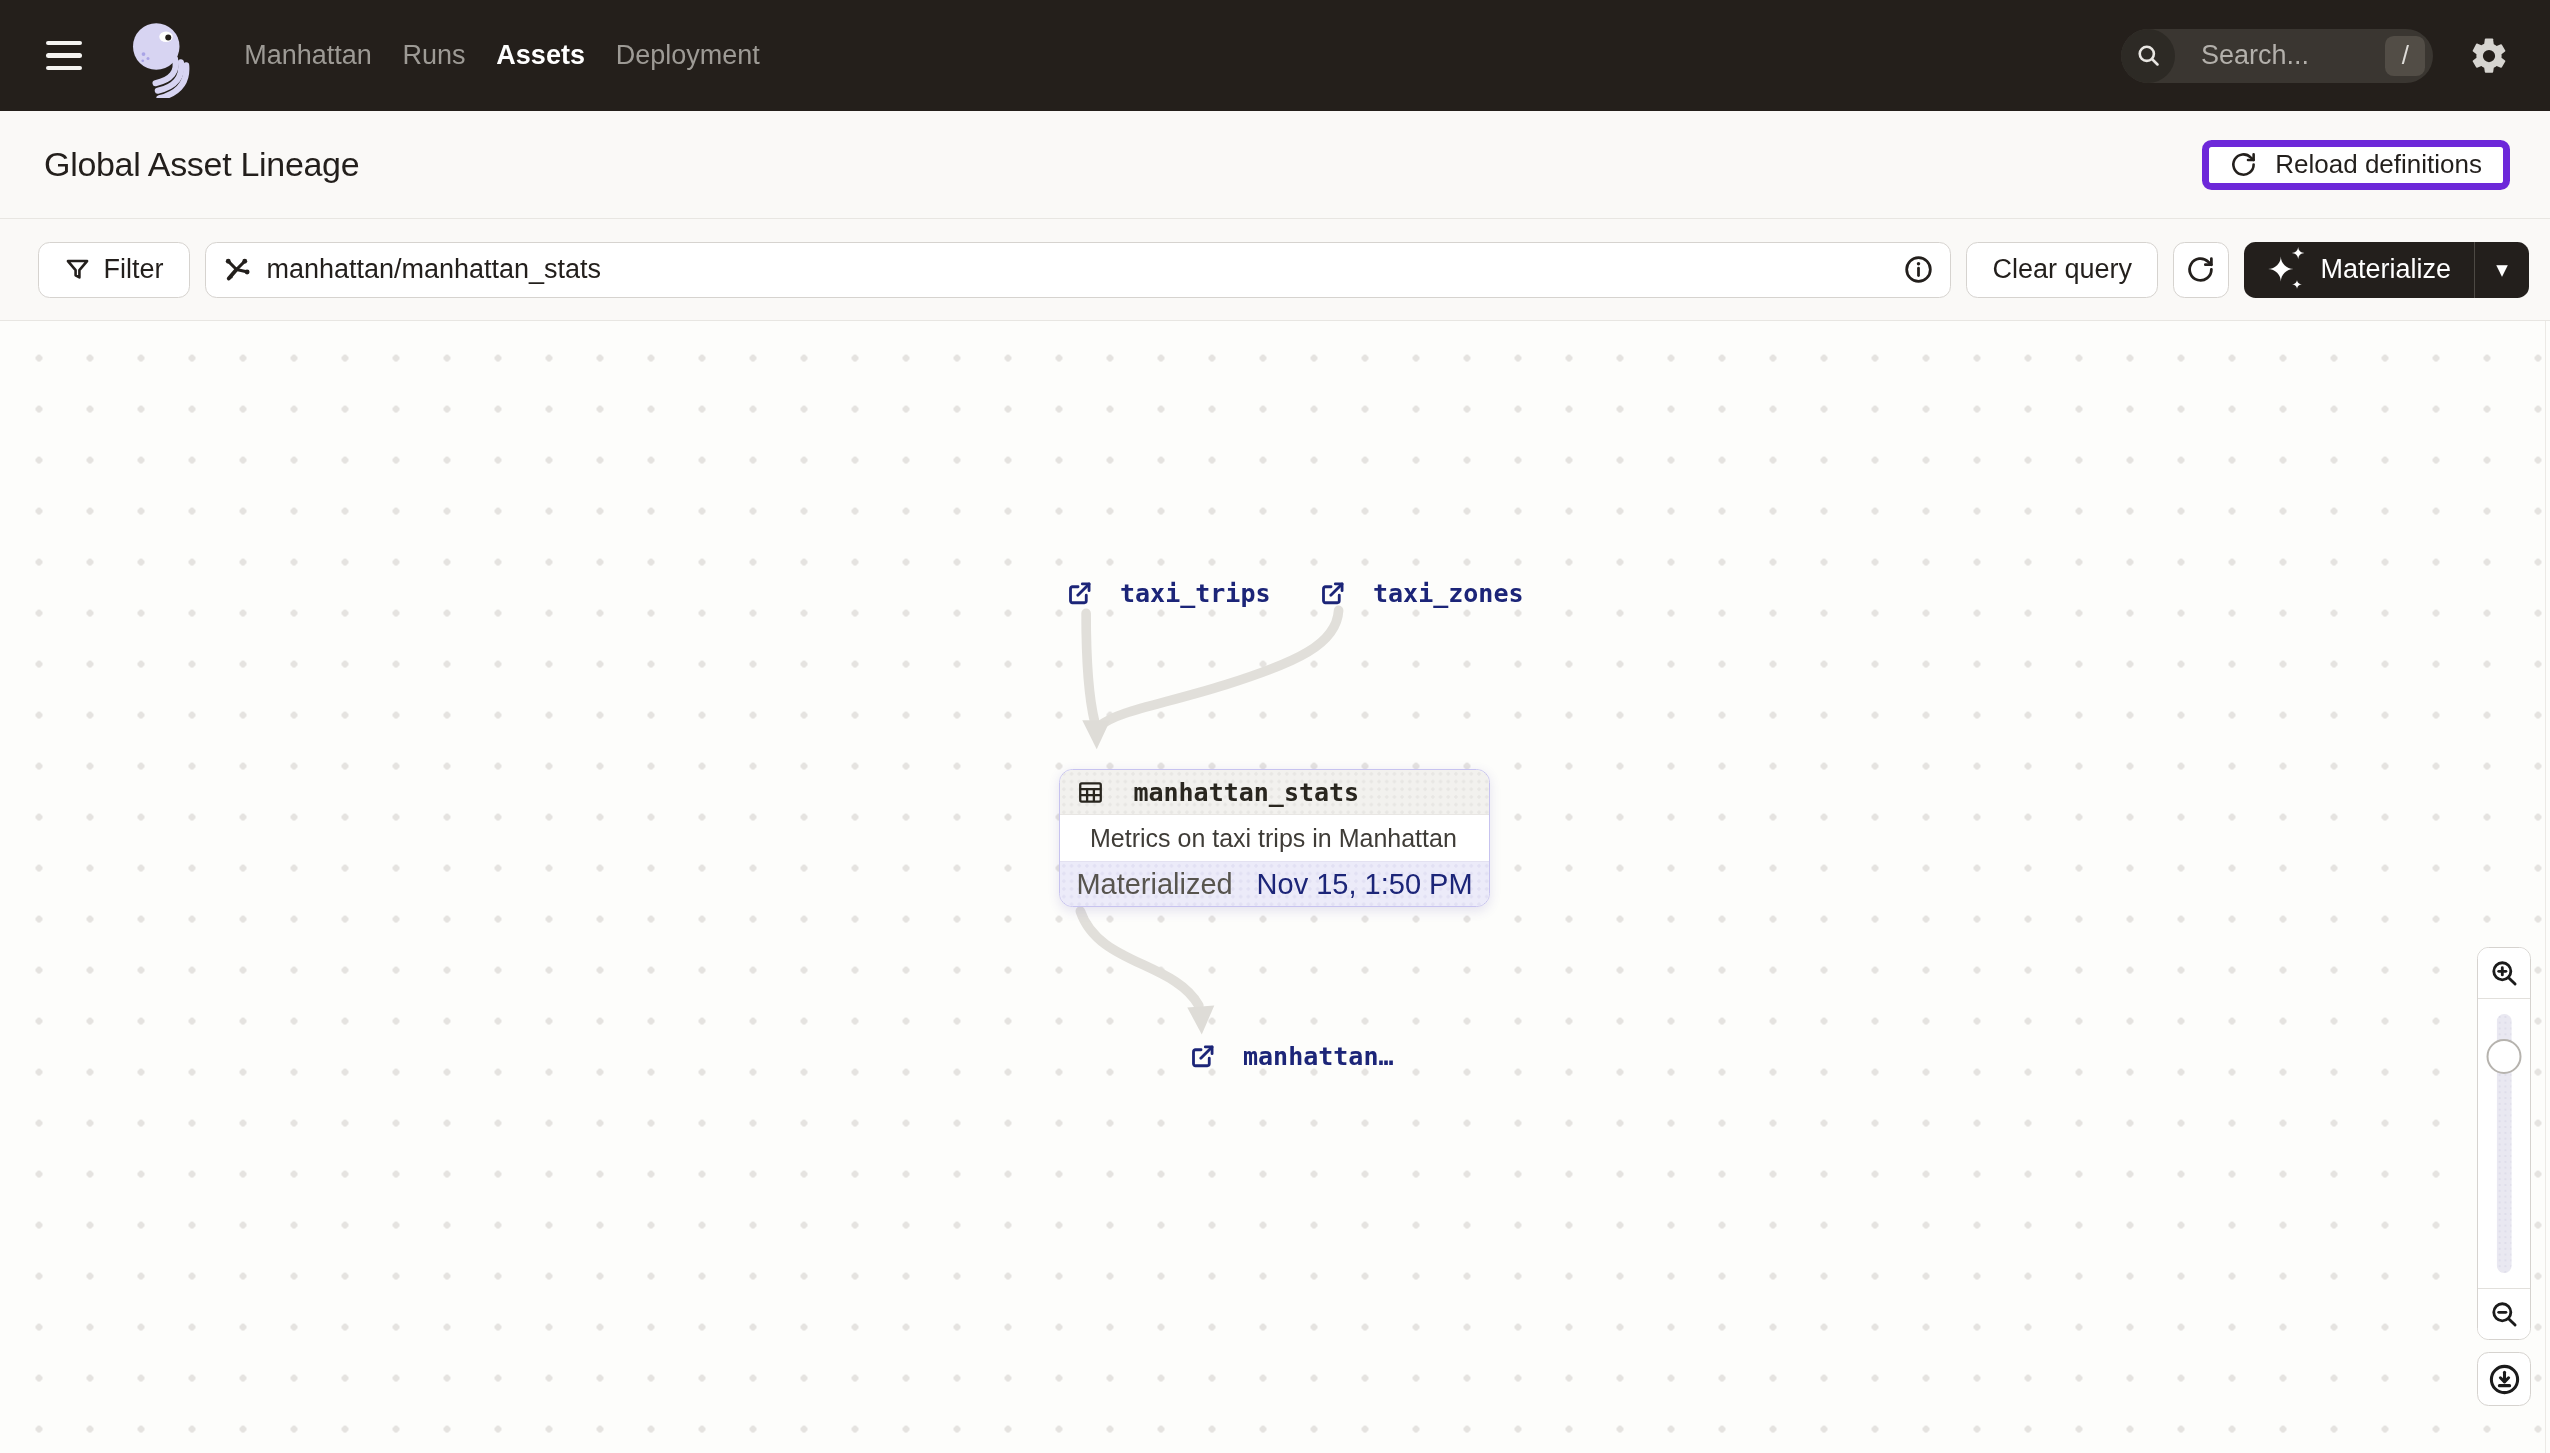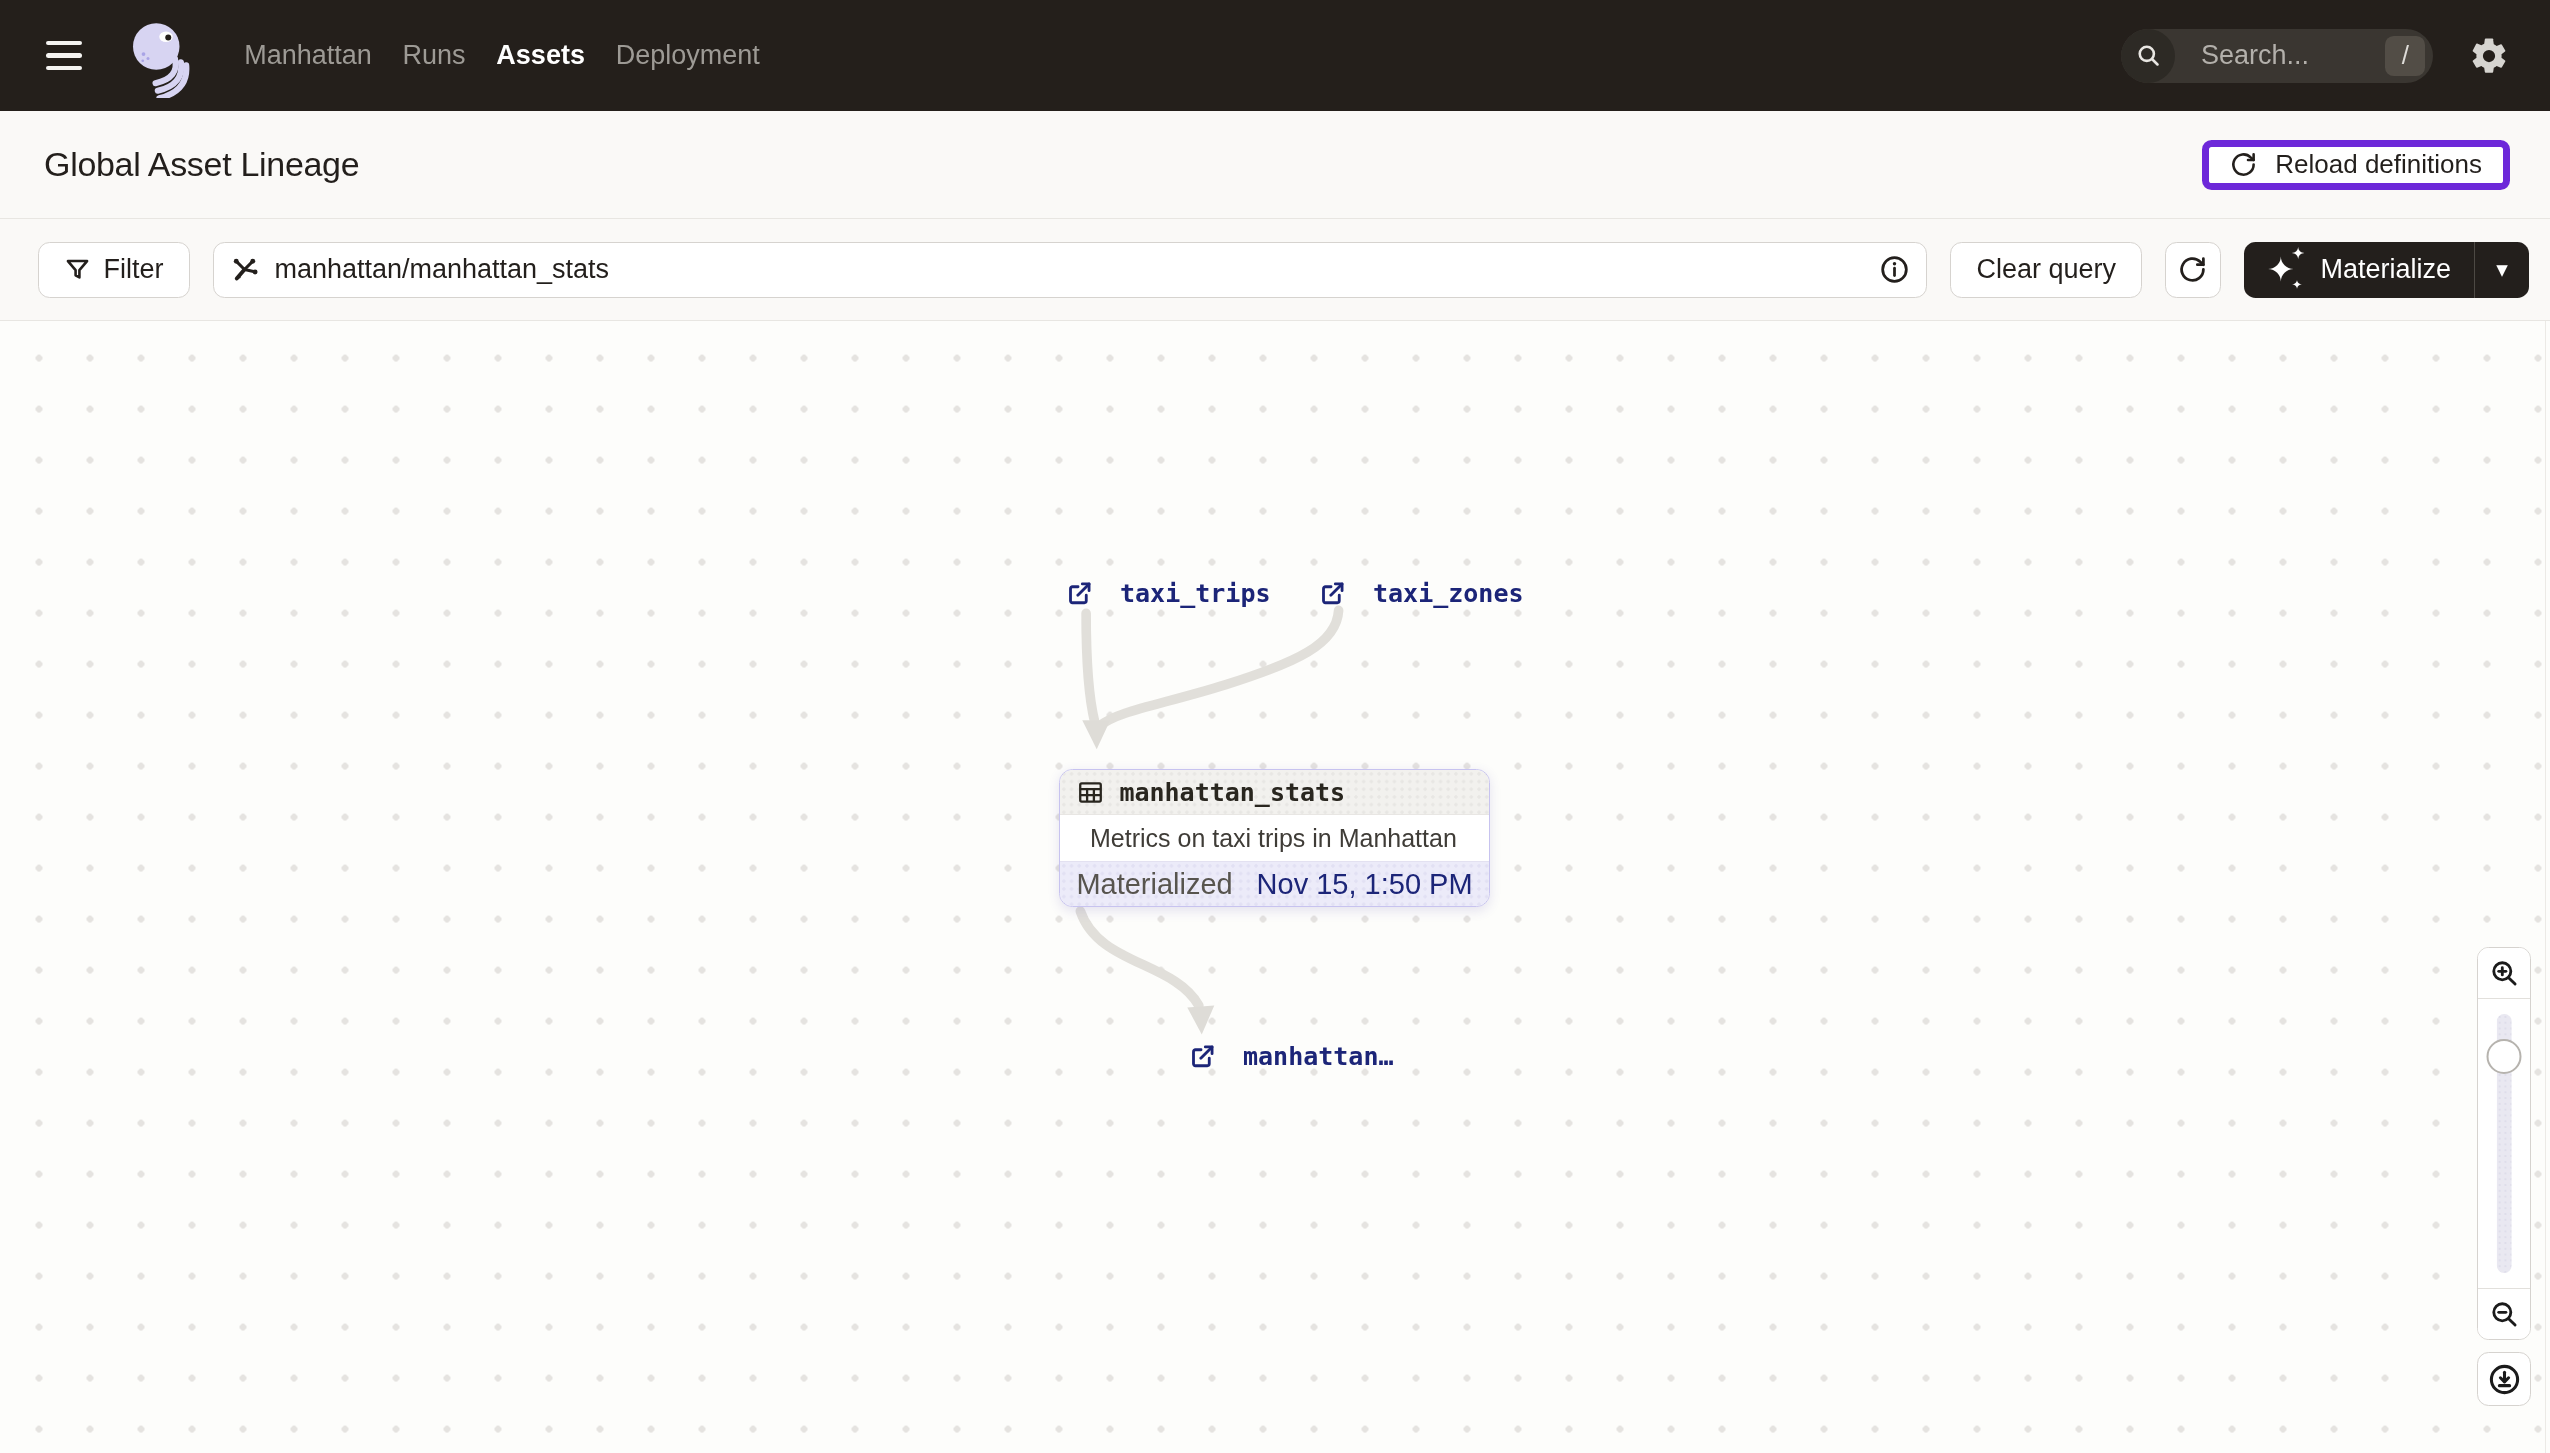--- a/index.html
+++ b/index.html
@@ -56,21 +56,21 @@
   .reload-btn {
     margin-left:auto; height:50px; background:#fff; border:7px solid #6d28d9;
     border-radius:9.6px; display:flex; align-items:center; gap:18px; padding:0 21px;
     font-size:26px; color:#231f1c; cursor:pointer; font-family:inherit;
   }
 
   
   .toolbar {
     position:absolute; top:219px; left:0; right:0; height:102px;
     background:#faf9f7; border-bottom:1px solid #e8e6e2;
-    display:flex; align-items:center; gap:23px; padding:0 21px 0 38px;
+    display:flex; align-items:center; gap:15px; padding:0 21px 0 38px;
   }
   .btn {
     height:56px; background:#fff; border:1px solid #d6d3cf; border-radius:11.6px;
     display:flex; align-items:center; gap:12.5px; padding:0 25px;
     font-size:27px; color:#231f1c; cursor:pointer; font-family:inherit; flex:none;
   }
   .query-wrap {
     flex:1; height:56px; background:#fff; border:1px solid #d6d3cf; border-radius:11.6px;
     display:flex; align-items:center; gap:14.5px; padding:0 15.4px;
   }
@@ -112,21 +112,21 @@
 
   .asset-card {
     position:absolute; left:1059px; top:448px; width:431px;
     border:1.9px solid #c7c3ef; border-radius:13.5px; background:#fff;
     box-shadow:0 3.9px 11.6px rgba(76,66,172,0.14); overflow:hidden; cursor:pointer;
   }
   .card-header {
     height:45px; background:#f2f1ee;
     background-image:radial-gradient(rgba(35,31,28,0.05) 1.5px, transparent 1.6px);
     background-size:7.7px 7.7px;
-    display:flex; align-items:center; gap:14px; padding:0 16.4px;
+    display:flex; align-items:center; gap:28px; padding:0 16.4px;
     font-family:"DejaVu Sans Mono",monospace; font-weight:700; font-size:25px; color:#29261f;
     border-bottom:1px solid #e8e6e3;
   }
   .card-body {
     height:46px; background:#fff; display:flex; align-items:center;
     padding:0 30px; font-size:25px; color:#3f3c37;
   }
   .card-footer {
     height:45px; background:#ecebf9;
     background-image:radial-gradient(rgba(55,50,150,0.06) 1.5px, transparent 1.6px);

